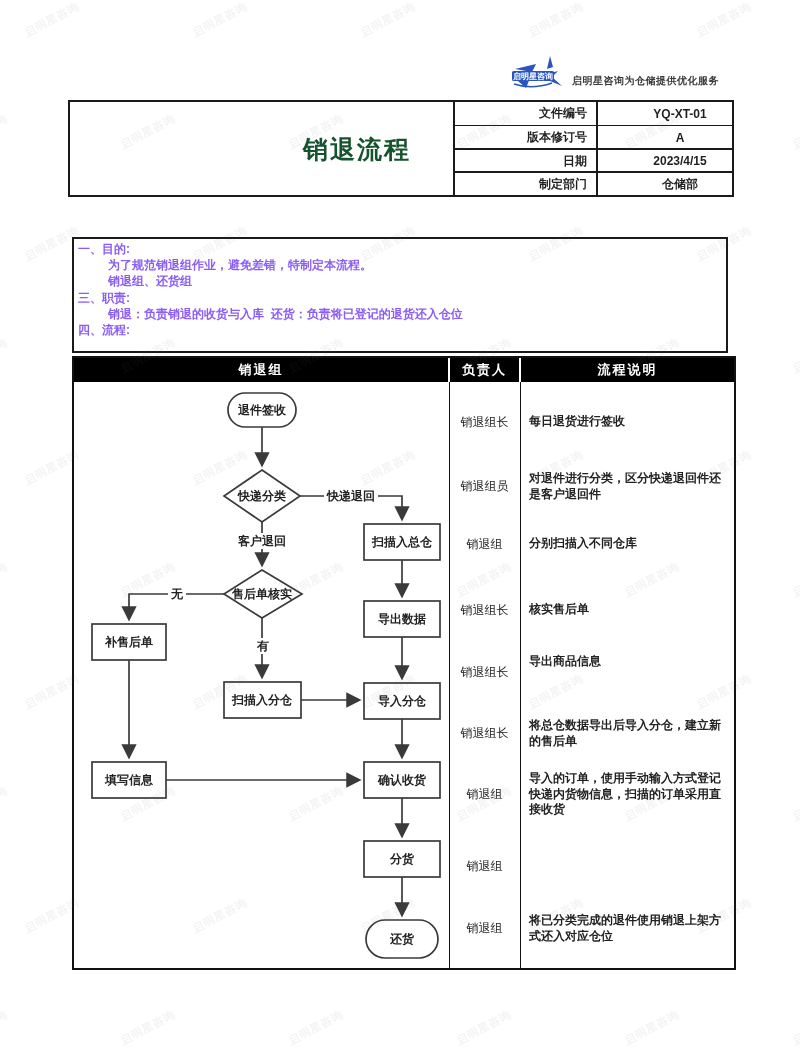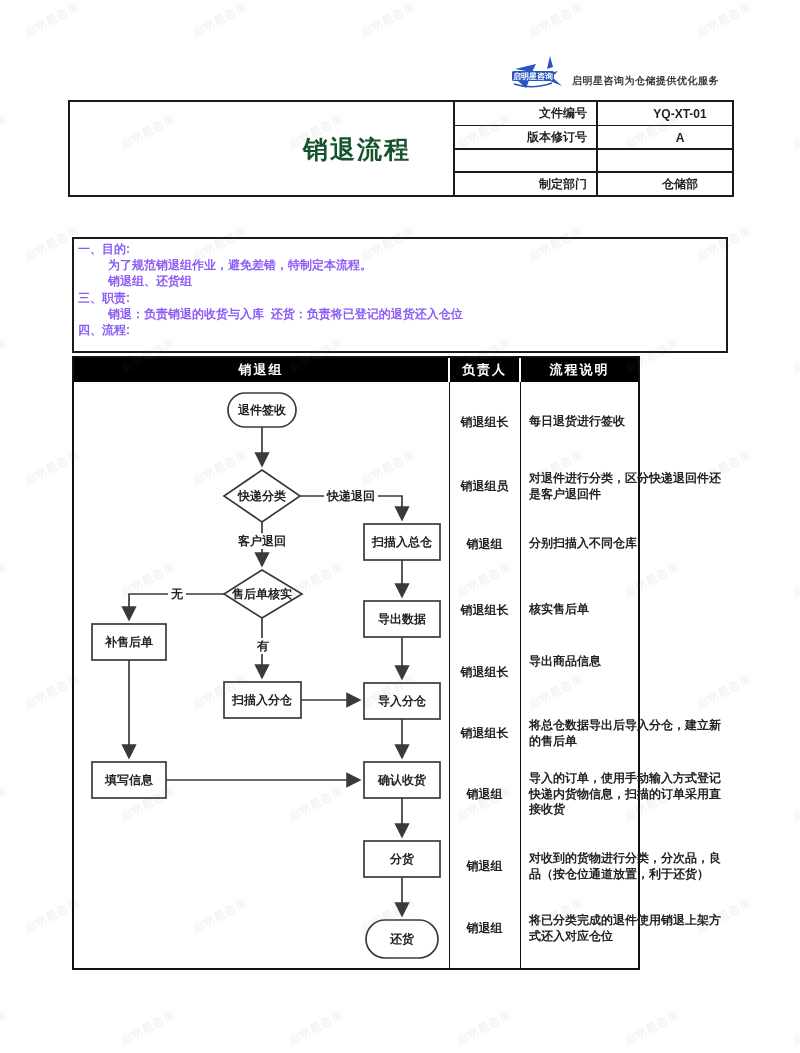--- a/index.html
+++ b/index.html
@@ -27,29 +27,29 @@
              justify-content:flex-end;font-size:12px;font-weight:600;}
   .hdr-value{flex:1;display:flex;align-items:center;justify-content:center;font-size:12px;font-weight:600;}
 
   
   #intro{left:72px;top:237px;width:656px;height:116px;border:2px solid #1a1a1a;box-sizing:border-box;
          padding:2px 4px;z-index:1;}
   .intro-line{font-size:12px;font-weight:700;line-height:16.2px;white-space:pre;color:#8b5cf6;}
   .intro-line.indent{padding-left:30px;}
 
   
-  #flow{left:72px;top:356px;width:568px;height:614px;border:2px solid #111;box-sizing:border-box;z-index:1;}
+  #flow{left:72px;top:356px;width:664px;height:614px;border:2px solid #111;box-sizing:border-box;z-index:1;}
   #flow-head{position:absolute;left:0;top:0;right:0;height:24px;display:flex;}
   .fh-cell{background:#000;color:#fff;font-size:13px;font-weight:600;display:flex;
            align-items:center;justify-content:center;letter-spacing:2px;}
   .fh-gap{width:2px;background:#fff;}
   #fh-1{width:374px;} #fh-2{width:69px;} #fh-3{flex:1;}
   #flow-body{position:absolute;left:0;top:24px;right:0;bottom:0;}
   .col-line{position:absolute;top:0;bottom:0;width:1.8px;background:#111;}
-  .person-cell{position:absolute;left:376px;width:69px;text-align:center;font-size:12px;font-weight:700;
+  .person-cell{position:absolute;left:376px;width:69px;text-align:center;font-size:12px;font-weight:400;
                transform:translateY(-50%);color:#222;}
   .desc-cell{position:absolute;left:455px;width:196px;font-size:12px;font-weight:600;line-height:15.5px;
              transform:translateY(-50%);color:#222;}
 
   
   #chart-svg{position:absolute;left:0;top:0;}
   .shape{fill:#ffffff;stroke:#3a3a3a;stroke-width:1.7;}
   .flowline{fill:none;stroke:#3a3a3a;stroke-width:1.7;}
   .node-label{font-size:12px;font-weight:600;fill:#222;text-anchor:middle;
               font-family:"Liberation Sans","DejaVu Sans",sans-serif;}
@@ -136,20 +136,24 @@
   <div class="hline" style="top:69.4px"></div>
 
   <div class="hdr-row" style="top:0">
     <div class="hdr-label">文件编号</div>
     <div class="hdr-value">YQ-XT-01</div>
   </div>
   <div class="hdr-row" style="top:24.3px">
     <div class="hdr-label">版本修订号</div>
     <div class="hdr-value">A</div>
   </div>
+  <div class="hdr-row" style="top:47.6px">
+    <div class="hdr-label">日期</div>
+    <div class="hdr-value">2023/4/15</div>
+  </div>
   <div class="hdr-row" style="top:70.9px">
     <div class="hdr-label">制定部门</div>
     <div class="hdr-value">仓储部</div>
   </div>
 </div>
 
 <div id="intro" class="abs">
   <div class="intro-line">一、目的:</div>
   <div class="intro-line indent">为了规范销退组作业，避免差错，特制定本流程。</div>
   <div class="intro-line indent">销退组、还货组</div>
@@ -253,18 +257,17 @@
     <div class="person-cell" style="top:290px">销退组长</div>
     <div class="desc-cell" style="top:280px">导出商品信息</div>
 
     <div class="person-cell" style="top:351px">销退组长</div>
     <div class="desc-cell" style="top:351px">将总仓数据导出后导入分仓，建立新的售后单</div>
 
     <div class="person-cell" style="top:412px">销退组</div>
     <div class="desc-cell" style="top:412px">导入的订单，使用手动输入方式登记快递内货物信息，扫描的订单采用直接收货</div>
 
     <div class="person-cell" style="top:484px">销退组</div>
-    <div class="desc-cell" style="top:484px">对收到的货物进行分类，分次品，良品（按仓位通道放置，利于还货）</div>
 
     <div class="person-cell" style="top:546px">销退组</div>
     <div class="desc-cell" style="top:546px">将已分类完成的退件使用销退上架方式还入对应仓位</div>
   </div>
 </div>
 
 </body></html>

